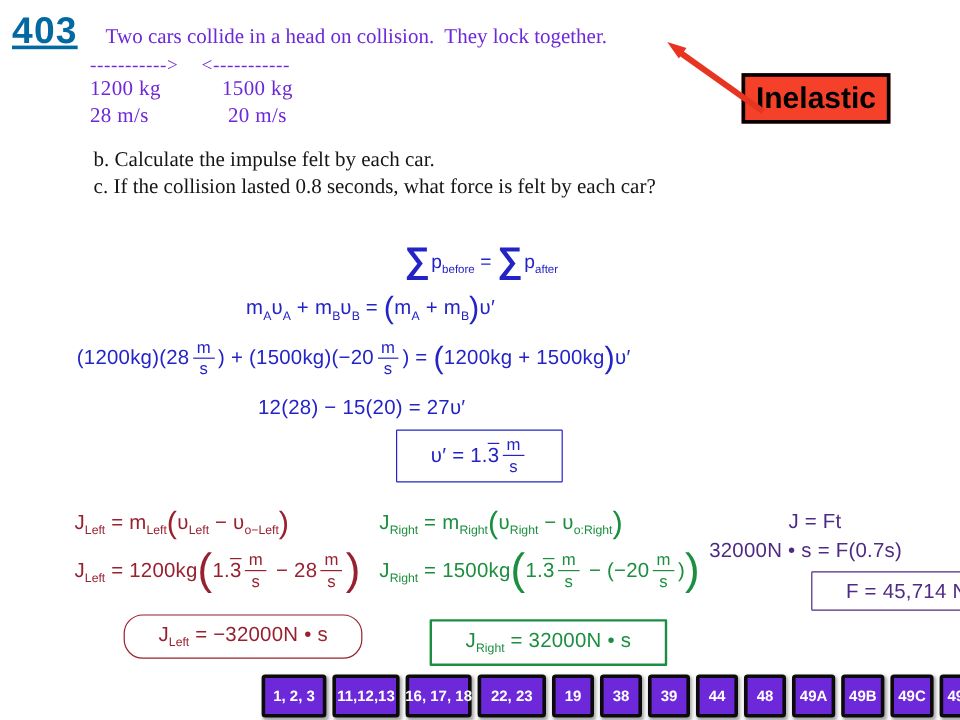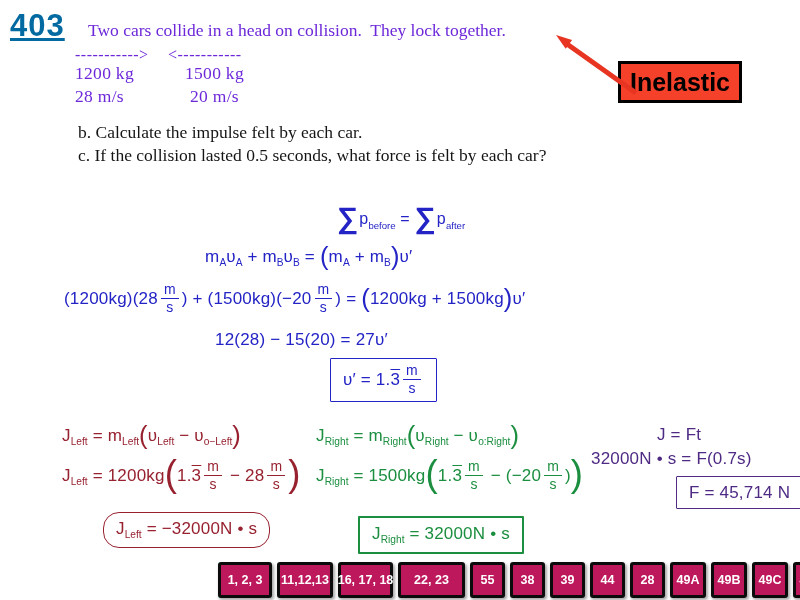--- a/index.html
+++ b/index.html
@@ -16,29 +16,29 @@
   .eq{font-size:17px;white-space:nowrap;letter-spacing:0.2px;line-height:1.25;}
   .eq sub{font-size:0.6em;letter-spacing:0;}
   .frac{display:inline-flex;flex-direction:column;align-items:center;vertical-align:middle;
         line-height:1.05;font-size:0.82em;margin:0 3px;transform:translateY(-1px);}
   .frac .fn{border-bottom:1.6px solid currentColor;padding:0 3px 1px;}
   .frac .fd{padding-top:1px;}
   .bp{font-size:1.5em;vertical-align:-0.13em;line-height:0;}
   .bp.xl{font-size:2.15em;vertical-align:-0.16em;}
   .sigma{font-size:1.85em;font-weight:700;vertical-align:-0.12em;margin-right:1px;}
   .obar{text-decoration:overline;}
-  .ansbox{border:2px solid currentColor;padding:5px 12px;display:inline-block;background:#fff;border-radius:1px;}
+  .ansbox{border:2px solid currentColor;padding:5px 28px;display:inline-block;background:#fff;border-radius:1px;}
   .ansbox.thin{border-width:1.5px;}
   
   .inelastic{left:618px;top:61px;width:124px;height:42px;box-sizing:border-box;
              background:#f5402a;border:3px solid #000;display:flex;align-items:center;justify-content:center;
              font-size:25px;font-weight:700;color:#000;}
   
   .nav{left:218px;top:562px;display:flex;gap:5px;}
-  .navbtn{height:36px;box-sizing:border-box;flex:none;border:3px solid #0b0b0b;background:#be185d;
+  .navbtn{height:36px;box-sizing:border-box;flex:none;border:3px solid #0b0b0b;background:#6d28d9;
           color:#fff;font-family:"Liberation Sans",sans-serif;font-weight:700;font-size:12.5px;
           border-radius:3px;display:flex;align-items:center;justify-content:center;padding:0;
           box-shadow:1.5px 2px 3px rgba(0,0,0,0.35);cursor:pointer;white-space:nowrap;}
 </style>
 </head>
 <body>
 
 <div class="stage">
 
   <div class="abs probnum" style="left:10px;top:8px">403</div>
@@ -46,21 +46,21 @@
 
   <div class="abs serif dashes" style="left:75px;top:46px">-----------&gt;</div>
   <div class="abs serif dashes" style="left:168px;top:46px">&lt;-----------</div>
   <div class="abs serif setupline" style="left:75px;top:63px">1200 kg</div>
   <div class="abs serif setupline" style="left:185px;top:63px">1500 kg</div>
   <div class="abs serif setupline" style="left:75px;top:86px">28 m/s</div>
   <div class="abs serif setupline" style="left:190px;top:86px">20 m/s</div>
 
   <div class="abs" style="left:78px;top:121px">
       <div class="q">b. Calculate the impulse felt by each car.</div>
-      <div class="q">c. If the collision lasted 0.5 seconds, what force is felt by each car?</div>
+      <div class="q">c. If the collision lasted 0.8 seconds, what force is felt by each car?</div>
     </div>
 
   <div class="abs inelastic" style="background: rgb(245, 64, 42);">
     <span>Inelastic</span>
   </div>
   <svg class="abs" style="left: 540px; top: 25px; color: rgb(232, 53, 34);" width="110" height="80" viewBox="0 0 110 80">
     <line x1="96" y1="68" x2="27" y2="19" stroke="currentColor" stroke-width="5"></line>
     <polygon points="16,10 32.1,15.0 25.7,23.8" fill="currentColor"></polygon>
   </svg>
 
@@ -100,25 +100,25 @@
   <div class="abs eq ansbox" style="left: 358px; top: 516px; color: rgb(27, 142, 63);">J<sub>Right</sub> = 32000N • s</div>
 
   <div class="abs eq" style="left: 657px; top: 424px; color: rgb(78, 42, 132);">J = Ft</div>
   <div class="abs eq" style="left: 591px; top: 448px; color: rgb(78, 42, 132);">32000N • s = F(0.7s)</div>
   <div class="abs eq ansbox thin" style="left: 676px; top: 476px; color: rgb(78, 42, 132);">F = 45,714 N</div>
 
   <div class="abs nav">
       <button class="navbtn" style="width: 54px;">1, 2, 3</button>
       <button class="navbtn" style="width: 56px;">11,12,13</button>
       <button class="navbtn" style="width: 55px;">16, 17, 18</button>
-      <button class="navbtn" style="width: 67px;">22, 23</button>
-      <button class="navbtn" style="width: 35px;">55</button>
+      <button class="navbtn" style="width: 57px;">22, 23</button>
+      <button class="navbtn" style="width: 35px;">19</button>
       <button class="navbtn" style="width: 35px;">38</button>
       <button class="navbtn" style="width: 35px;">39</button>
       <button class="navbtn" style="width: 35px;">44</button>
-      <button class="navbtn" style="width: 35px;">28</button>
+      <button class="navbtn" style="width: 35px;">48</button>
       <button class="navbtn" style="width: 36px;">49A</button>
       <button class="navbtn" style="width: 36px;">49B</button>
       <button class="navbtn" style="width: 36px;">49C</button>
       <button class="navbtn" style="width: 36px;">49D</button>
     </div>
 
 </div>
 
 </body></html>

